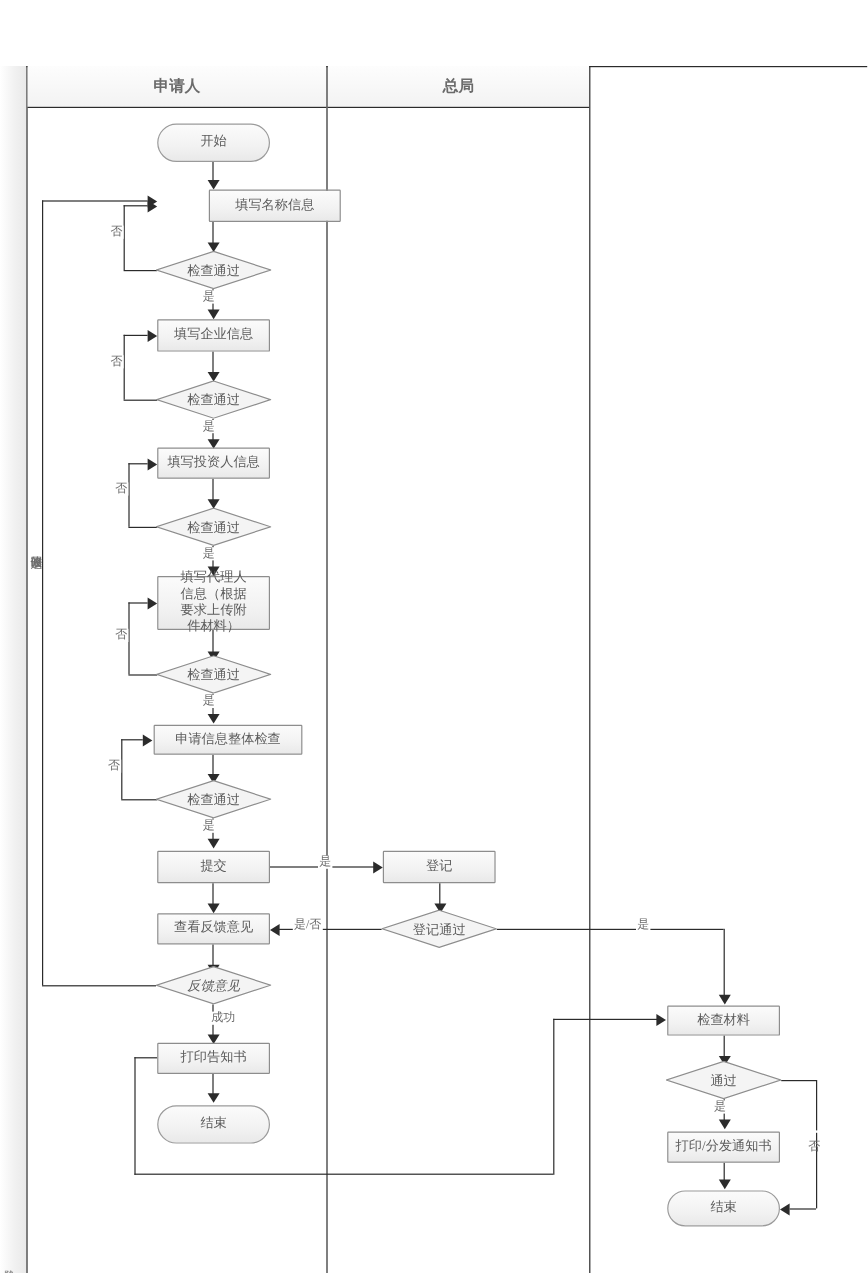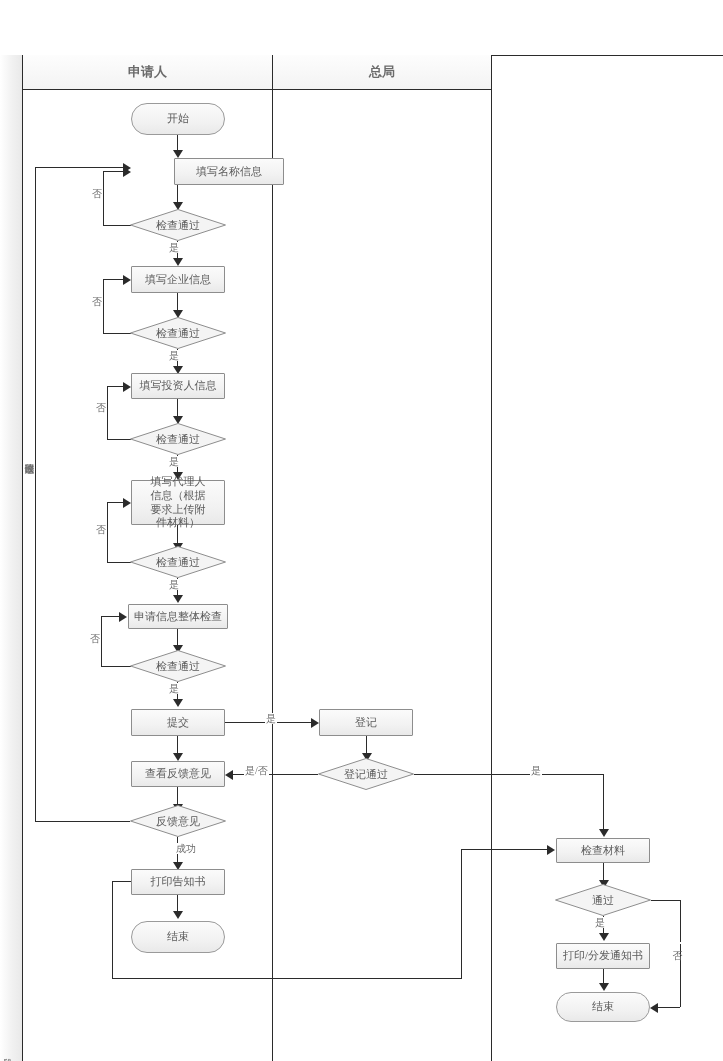--- a/index.html
+++ b/index.html
@@ -284,21 +284,21 @@
   </div>
   <div class="ln lnh" style="left:107px;top:562px;width:24px;"></div>
   <div class="ln lnv" style="left:107px;top:502px;height:60px;"></div>
   <div class="ln lnh" style="left:107px;top:502px;width:16px;"></div>
   <div class="arrow right" style="left:123px;top:498px;"></div>
   <div class="elabel" style="left:95px;top:524px;">否</div>
   <div class="ln lnv" style="left:177px;top:578px;height:21px;"></div>
   <div class="arrow down" style="left:173px;top:595px;"></div>
   <div class="elabel" style="left:168px;top:579px;">是</div>
 
-  <div class="node rect" style="left:128px;top:604px;width:100px;height:25px;align-items:center;">
+  <div class="node rect" style="left:128px;top:604px;width:124px;height:25px;align-items:center;">
     <span>申请信息整体检查</span>
   </div>
   <div class="ln lnv" style="left:177px;top:629px;height:18px;"></div>
   <div class="arrow down" style="left:173px;top:645px;"></div>
 
   <div class="diamond" style="left:130px;top:650px;width:96px;height:32px;">
     <svg class="dshape" viewBox="0 0 96 32" preserveAspectRatio="none">
       <polygon points="48,0.5 95.5,16 48,31.5 0.5,16" fill="#f4f4f4" stroke="#8d8d8d" stroke-width="1"></polygon>
     </svg>
     <div class="dlabel">检查通过</div>
@@ -322,21 +322,21 @@
 
   <div class="ln lnv" style="left:177px;top:736px;height:19px;"></div>
   <div class="arrow down" style="left:173px;top:753px;"></div>
 
   <div class="node rect" style="left:131px;top:761px;width:94px;height:26px;">
     <span>查看反馈意见</span>
   </div>
   <div class="ln lnv" style="left:177px;top:787px;height:20px;"></div>
   <div class="arrow down" style="left:173px;top:804px;"></div>
 
-  <div class="diamond" style="left:130px;top:805px;width:96px;height:32px;">
+  <div class="diamond" style="left:130px;top:805px;width:96px;height:32px;font-style:italic;">
     <svg class="dshape" viewBox="0 0 96 32" preserveAspectRatio="none">
       <polygon points="48,0.5 95.5,16 48,31.5 0.5,16" fill="#f4f4f4" stroke="#8d8d8d" stroke-width="1"></polygon>
     </svg>
     <div class="dlabel">反馈意见</div>
   </div>
 
   <div class="ln lnh" style="left:35px;top:821px;width:95px;"></div>
   <div class="ln lnv" style="left:35px;top:167px;height:654px;"></div>
   <div class="ln lnh" style="left:35px;top:167px;width:88px;"></div>
   <div class="arrow right" style="left:123px;top:163px;"></div>

